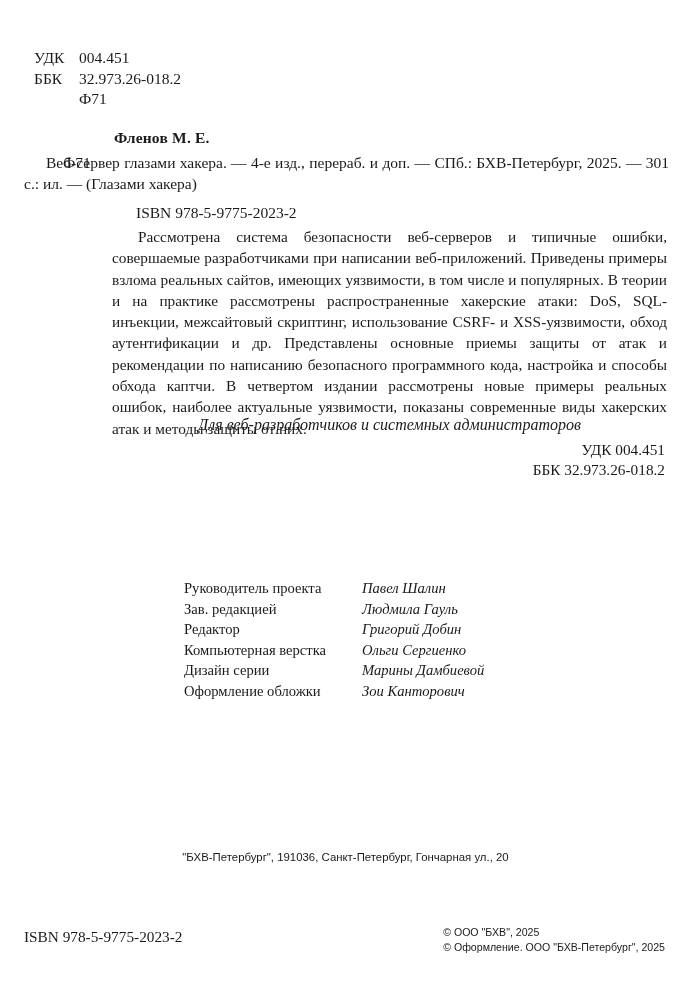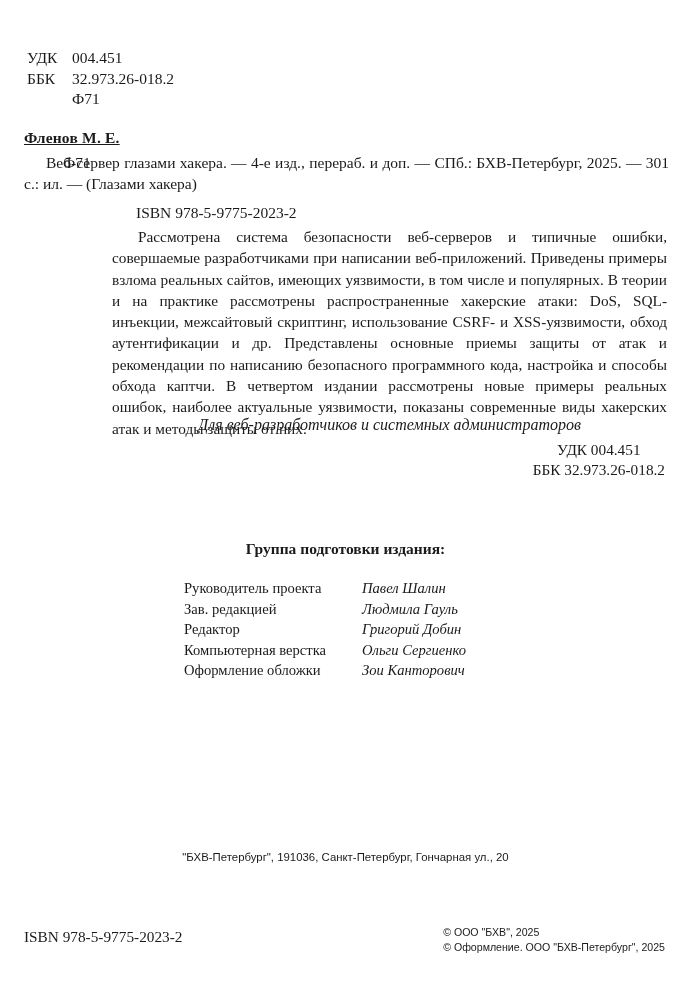--- a/index.html
+++ b/index.html
@@ -17,21 +17,21 @@
   }
 
   .page {
     position: absolute;
     inset: 0;
   }
 
   
   .class-block {
     position: absolute;
-    left: 27px;
+    left: 34px;
     top: 48px;
     font-size: 15.5px;
     line-height: 20.5px;
   }
   .class-row {
     display: flex;
   }
   .class-label {
     width: 45px;
     flex: 0 0 45px;
@@ -47,23 +47,23 @@
   .record {
     position: absolute;
     left: 24px;
     top: 127px;
     width: 645px;
     font-size: 15.5px;
     line-height: 21.5px;
   }
   .author {
     font-weight: bold;
+    margin-left: 90px;
     font-size: 15.5px;
     letter-spacing: 0.2px;
-    text-decoration: underline;
   }
   .record-body {
     position: relative;
     margin-top: 3px;
   }
   .shelfmark {
     position: absolute;
     left: 39px;
     top: 0;
   }
@@ -99,21 +99,21 @@
     text-align: center;
     font-style: italic;
     font-size: 16px;
   }
 
   
   .class-repeat {
     position: absolute;
     right: 26px;
     top: 440px;
-    text-align: center;
+    text-align: right;
     font-size: 15.3px;
     line-height: 19.5px;
   }
 
   
   .credits-title {
     position: absolute;
     left: 0;
     right: 0;
     top: 540px;
@@ -199,37 +199,40 @@
 
   <div class="annotation">Рассмотрена система безопасности веб-серверов и типичные ошибки, совершаемые разработчиками при написании веб-приложений. Приведены примеры взлома реальных сайтов, имеющих уязвимости, в том числе и популярных. В теории и на практике рассмотрены распространенные хакерские атаки: DoS, SQL-инъекции, межсайтовый скриптинг, использование CSRF- и XSS-уязвимости, обход аутентификации и др. Представлены основные приемы защиты от атак и рекомендации по написанию безопасного программного кода, настройка и способы обхода каптчи. В четвертом издании рассмотрены новые примеры реальных ошибок, наиболее актуальные уязвимости, показаны современные виды хакерских атак и методы защиты от них.</div>
 
   <div class="audience">Для веб-разработчиков и системных администраторов</div>
 
   <div class="class-repeat">
     <div>УДК 004.451</div>
     <div>ББК 32.973.26-018.2</div>
   </div>
 
-  <div class="credits-title">Группа подготовки издания:</div>
   <div class="credits">
     <div class="credit-row">
       <span class="credit-role">Руководитель проекта</span>
       <span class="credit-name">Павел Шалин</span>
     </div>
     <div class="credit-row">
       <span class="credit-role">Зав. редакцией</span>
       <span class="credit-name">Людмила Гауль</span>
     </div>
     <div class="credit-row">
       <span class="credit-role">Редактор</span>
       <span class="credit-name">Григорий Добин</span>
     </div>
     <div class="credit-row">
       <span class="credit-role">Компьютерная верстка</span>
       <span class="credit-name">Ольги Сергиенко</span>
+    </div>
+    <div class="credit-row">
+      <span class="credit-role">Дизайн серии</span>
+      <span class="credit-name">Марины Дамбиевой</span>
     </div>
     <div class="credit-row">
       <span class="credit-role">Оформление обложки</span>
       <span class="credit-name">Зои Канторович</span>
     </div>
   </div>
 
   <div class="address">"БХВ-Петербург", 191036, Санкт-Петербург, Гончарная ул., 20</div>
 
   <div class="bottom-isbn">ISBN 978-5-9775-2023-2</div>

